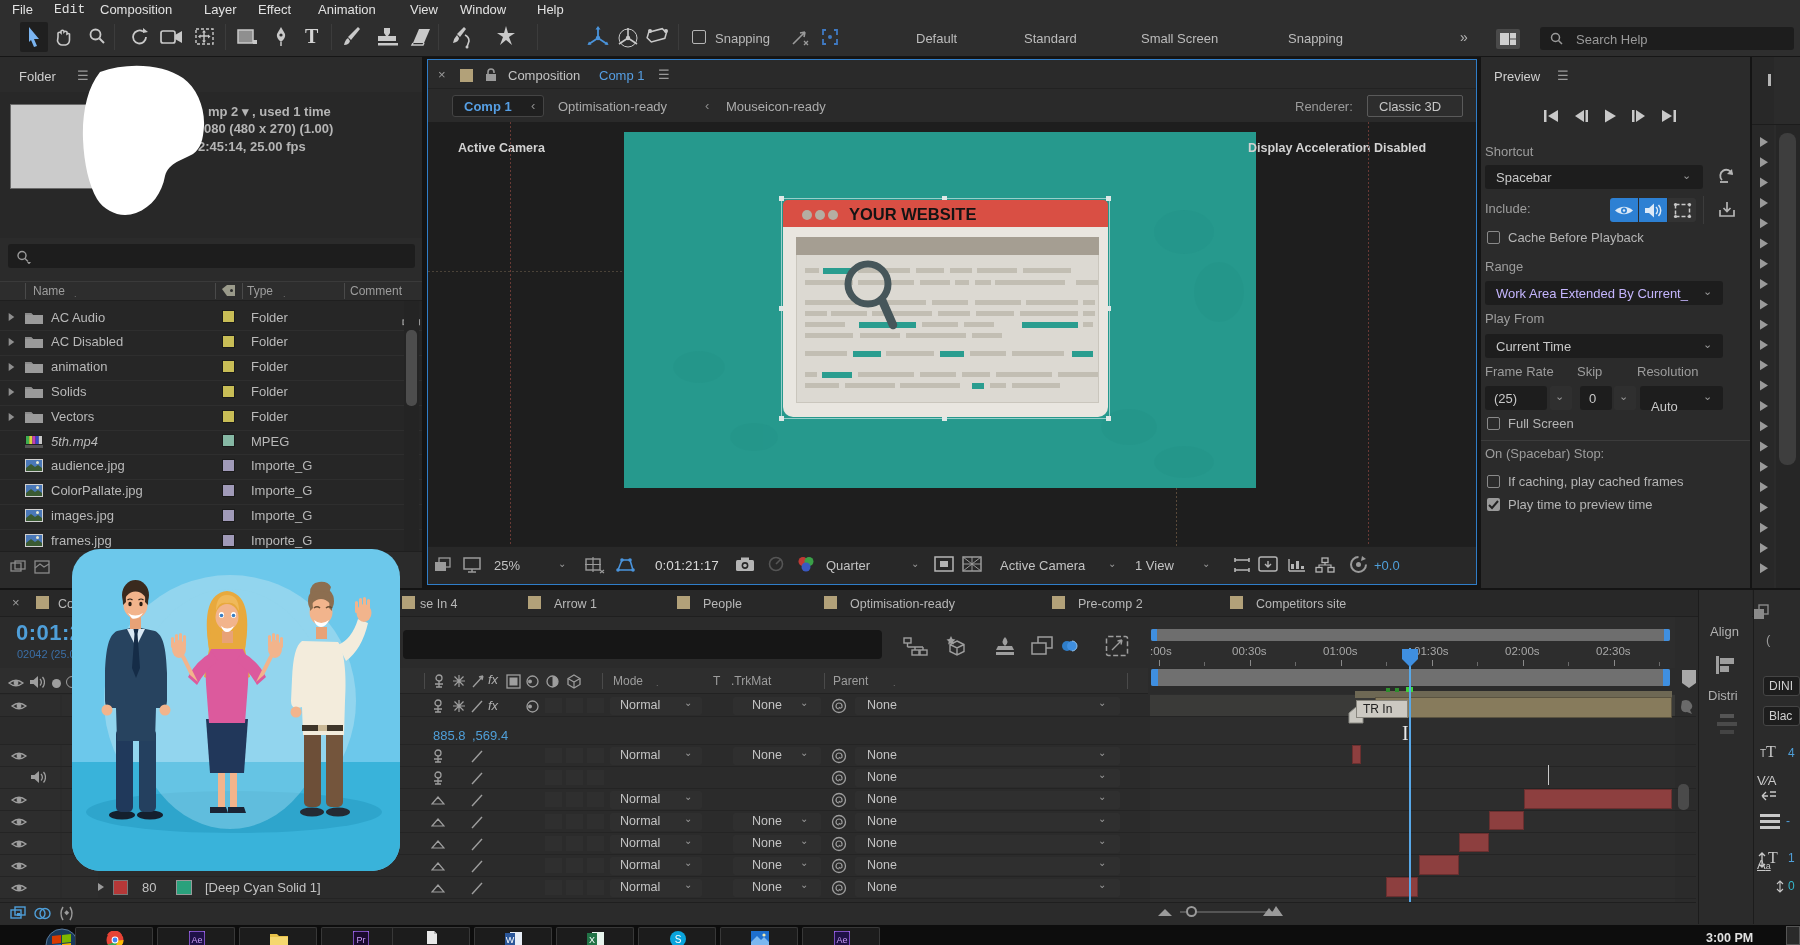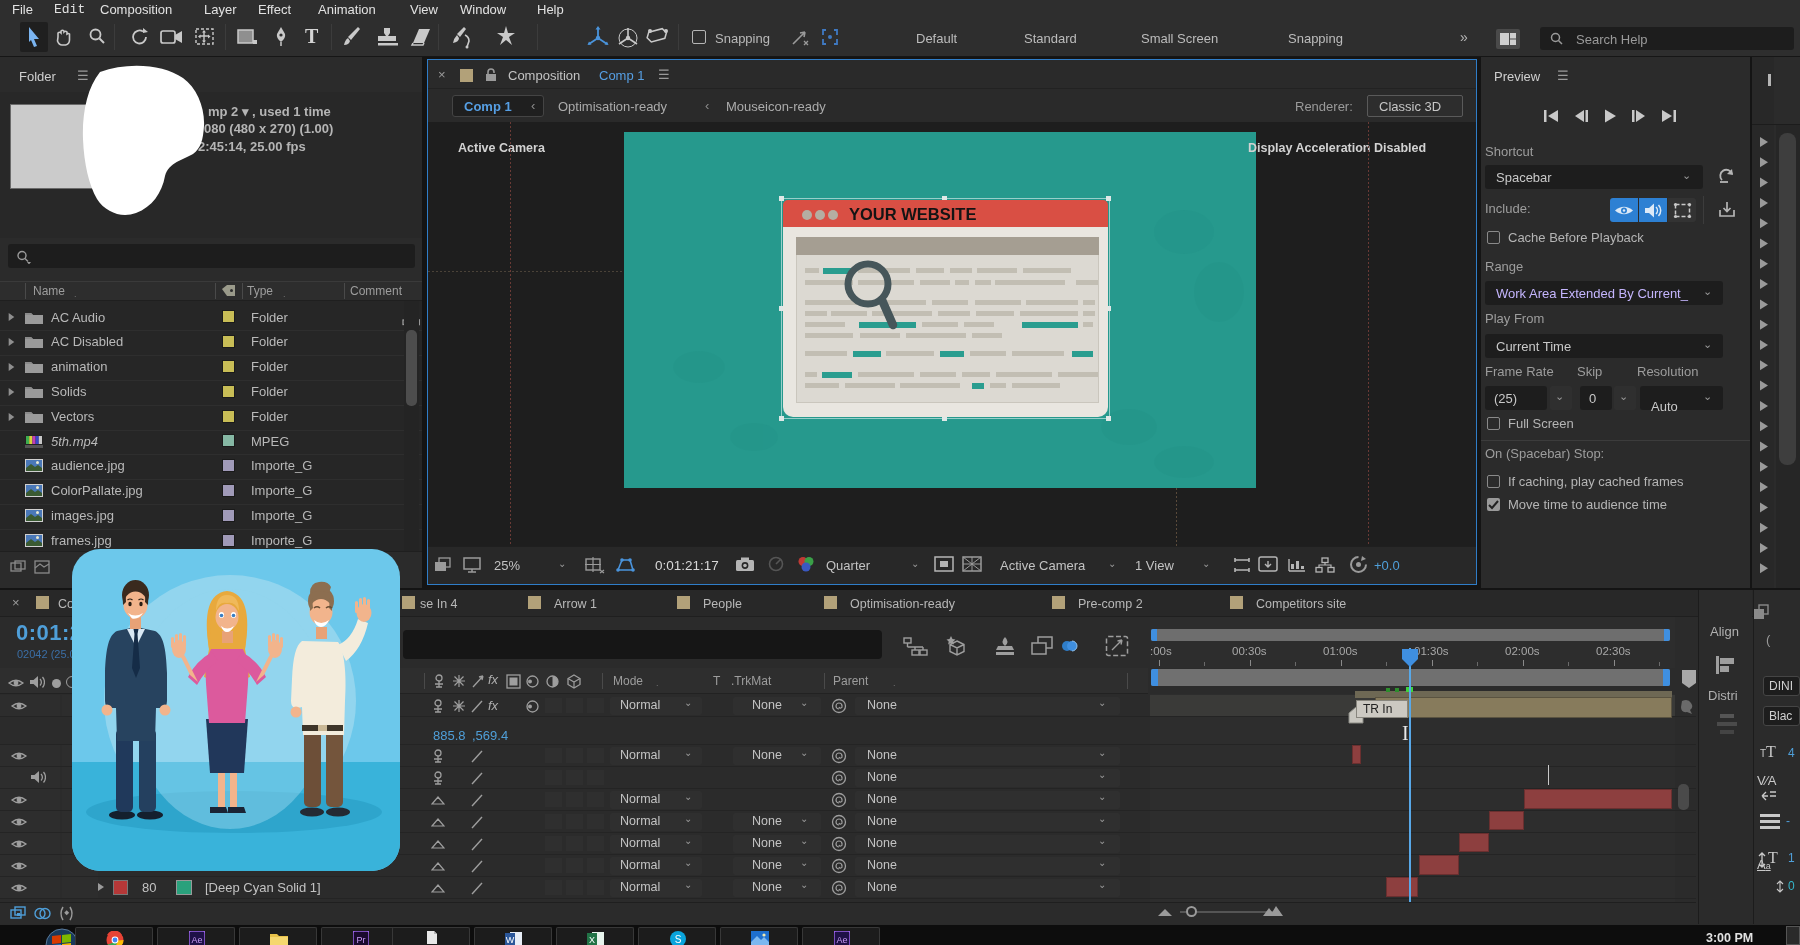--- a/index.html
+++ b/index.html
@@ -553,21 +553,21 @@
     <div class="a chk" style="left:1487px;top:417px;"></div>
     <div class="a" style="left:1508px;top:416px;font-size:13px;color:#b5b5b5;">Full Screen</div>
     <div class="a" style="left:1481px;top:440px;width:269px;height:1px;background:#3c3c3c;"></div>
     <div class="a" style="left:1485px;top:446px;font-size:13px;color:#9d9d9d;">On (Spacebar) Stop:</div>
     <div class="a chk" style="left:1487px;top:475px;"></div>
     <div class="a" style="left:1508px;top:474px;font-size:13px;color:#b5b5b5;">If caching, play cached frames</div>
     <div class="a" style="left:1487px;top:498px;width:13px;height:13px;background:#9a9a9a;border-radius:2px;"></div>
     <svg class="ic" style="left:1488px;top:500px" width="11" height="10" viewBox="0 0 11 10">
       <path d="M1,5 L4,8 L10,1" fill="none" stroke="#222" stroke-width="2"></path>
     </svg>
-    <div class="a" style="left:1508px;top:497px;font-size:13px;color:#b5b5b5;">Move time to audience time</div>
+    <div class="a" style="left:1508px;top:497px;font-size:13px;color:#b5b5b5;">Play time to preview time</div>
     <div class="a" style="left:1752px;top:57px;width:48px;height:531px;background:#2b2b2b;"></div>
     <div class="a" style="left:1752px;top:57px;width:22px;height:531px;background:#282828;"></div>
     <div class="a" style="left:1768px;top:74px;width:3px;height:12px;background:#b5b5b5;"></div>
     <div class="a" style="left:1752px;top:124px;width:48px;height:1px;background:#1c1c1c;"></div>
     <svg class="ic" style="left:1760px;top:57px" width="12" height="531" viewBox="0 0 12 531">
       <path d="M0,80 L8,85 L0,90 Z" fill="#9a9a9a"></path>
       <path d="M0,100.30000000000001 L8,105.30000000000001 L0,110.30000000000001 Z" fill="#9a9a9a"></path>
       <path d="M0,120.60000000000002 L8,125.60000000000002 L0,130.60000000000002 Z" fill="#9a9a9a"></path>
       <path d="M0,140.90000000000003 L8,145.90000000000003 L0,150.90000000000003 Z" fill="#9a9a9a"></path>
       <path d="M0,161.20000000000005 L8,166.20000000000005 L0,171.20000000000005 Z" fill="#9a9a9a"></path>

